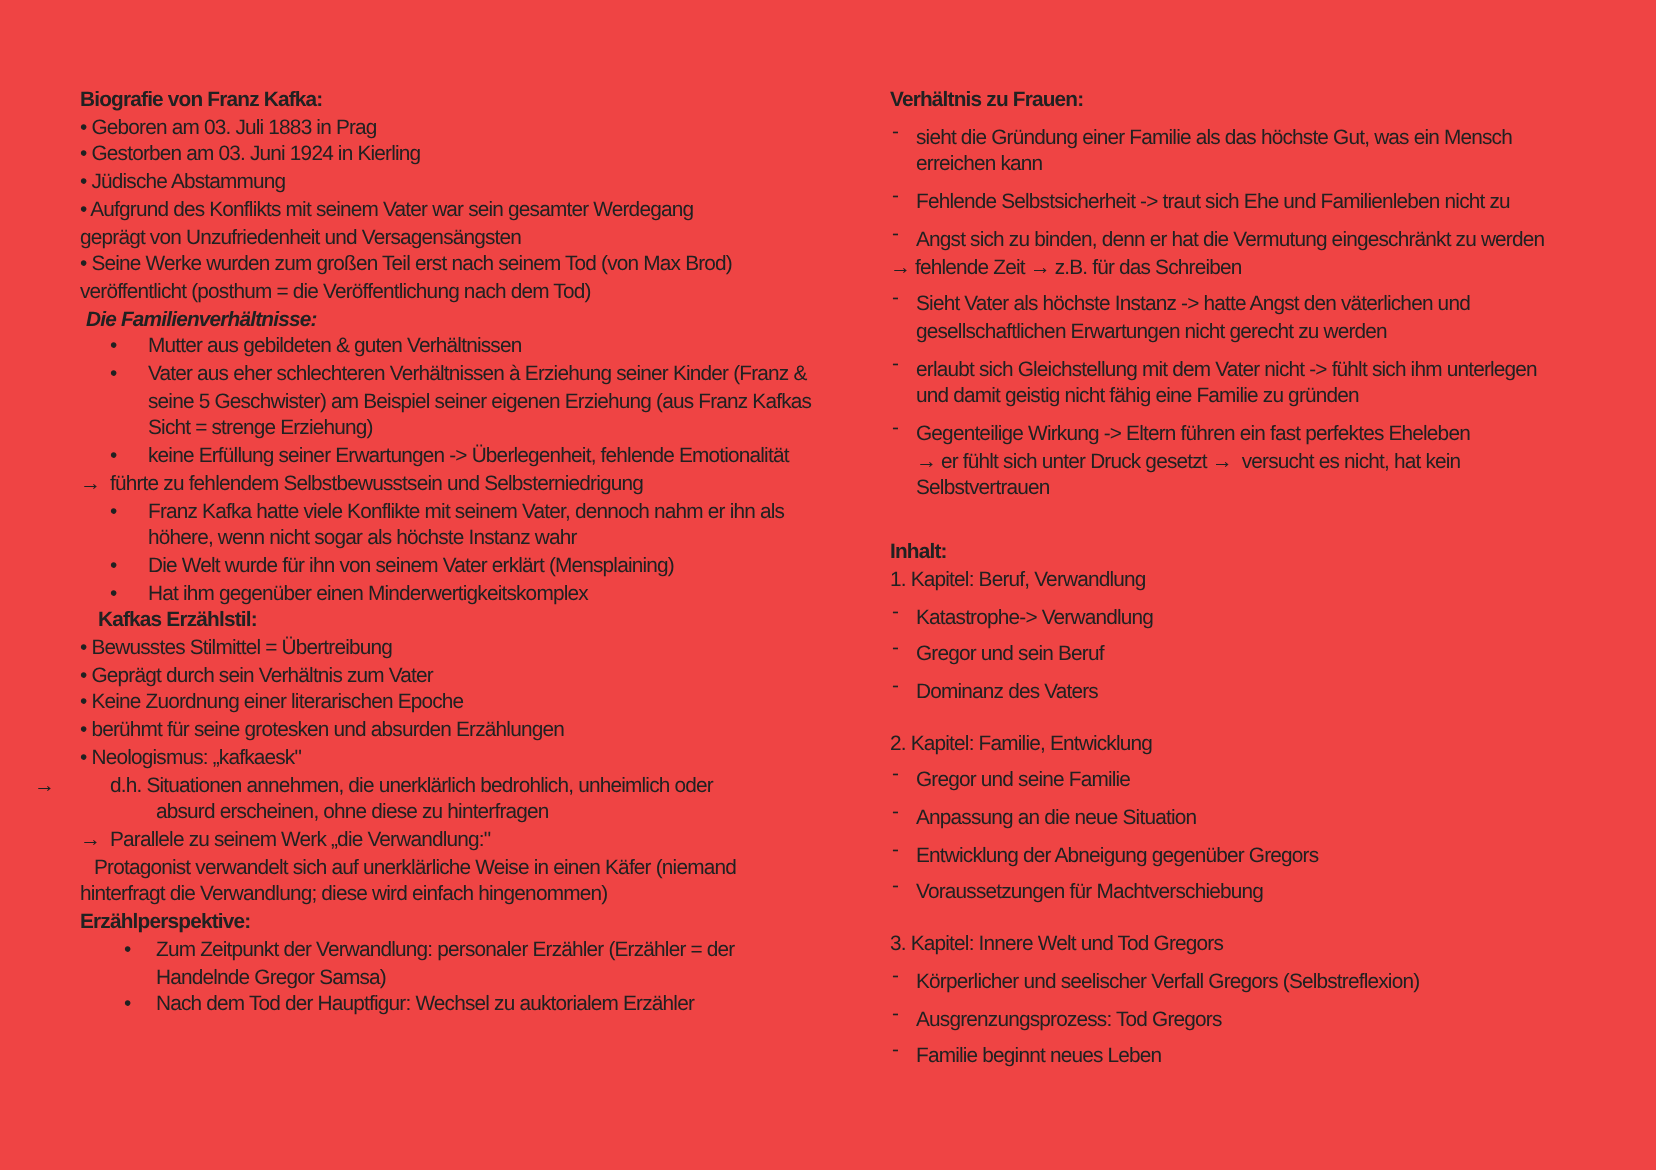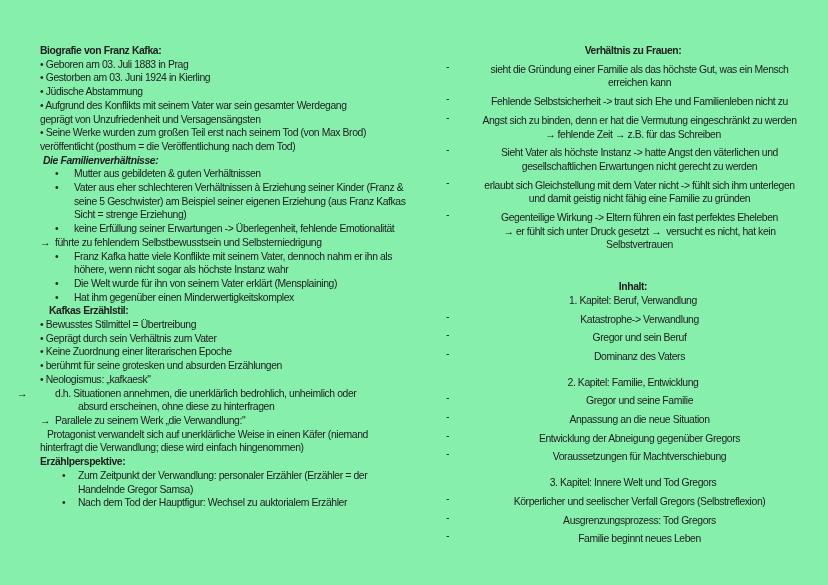--- a/index.html
+++ b/index.html
@@ -16,21 +16,21 @@
     font-family: "Liberation Sans", "DejaVu Sans", sans-serif;
     font-size: 10.4px;
     letter-spacing: -0.4px;
     color: #212121;
   }
   .col {
     position: absolute;
     top: 44px;
   }
   .col-left  { left: 40px;  width: 390px; }
-  .col-right { left: 445px; width: 376px; text-align: center; }
+  .col-right { left: 445px; width: 376px; }
 
   .ln {
     position: relative;
     line-height: 13.7px;
     white-space: pre-wrap;
   }
   .blt {
     position: absolute;
     top: 0;
   }
@@ -48,26 +48,26 @@
   .k-arrow       { padding-left: 15px; }
   .k-arrow   > .blt { left: 0; }
   .k-arrow2      { padding-left: 38px; text-indent: -23px; }
   .k-arrow2  > .blt { left: 0; }
   .k-dash        { padding-left: 13px; }
   .k-dash    > .blt { left: 1px; transform: translateY(-3px); font-weight: 400; }
 
   
   .gap-s { margin-top: 5px; }
   .gap-m { margin-top: 12px; }
-  .gap-l { margin-top: 28px; }
+  .gap-l { margin-top: 18px; }
 </style>
 </head>
 <body>
 
-<div class="page" style="background: #86efac; color: rgb(33, 33, 33);">
+<div class="page" style="background: #ef4444; color: rgb(33, 33, 33);">
   <div class="col col-left">
       <div class="ln k-heading">Biografie von Franz Kafka:</div>
       <div class="ln k-para">• Geboren am 03. Juli 1883 in Prag</div>
       <div class="ln k-para">• Gestorben am 03. Juni 1924 in Kierling</div>
       <div class="ln k-para">• Jüdische Abstammung</div>
       <div class="ln k-para">• Aufgrund des Konflikts mit seinem Vater war sein gesamter Werdegang<br>geprägt von Unzufriedenheit und Versagensängsten</div>
       <div class="ln k-para">• Seine Werke wurden zum großen Teil erst nach seinem Tod (von Max Brod)<br>veröffentlicht (posthum = die Veröffentlichung nach dem Tod)</div>
       <div class="ln k-heading-i1">Die Familienverhältnisse:</div>
       <div class="ln k-bullet"><span class="blt">•</span>Mutter aus gebildeten &amp; guten Verhältnissen</div>
       <div class="ln k-bullet"><span class="blt">•</span>Vater aus eher schlechteren Verhältnissen à Erziehung seiner Kinder (Franz &amp;<br>seine 5 Geschwister) am Beispiel seiner eigenen Erziehung (aus Franz Kafkas<br>Sicht = strenge Erziehung)</div>

